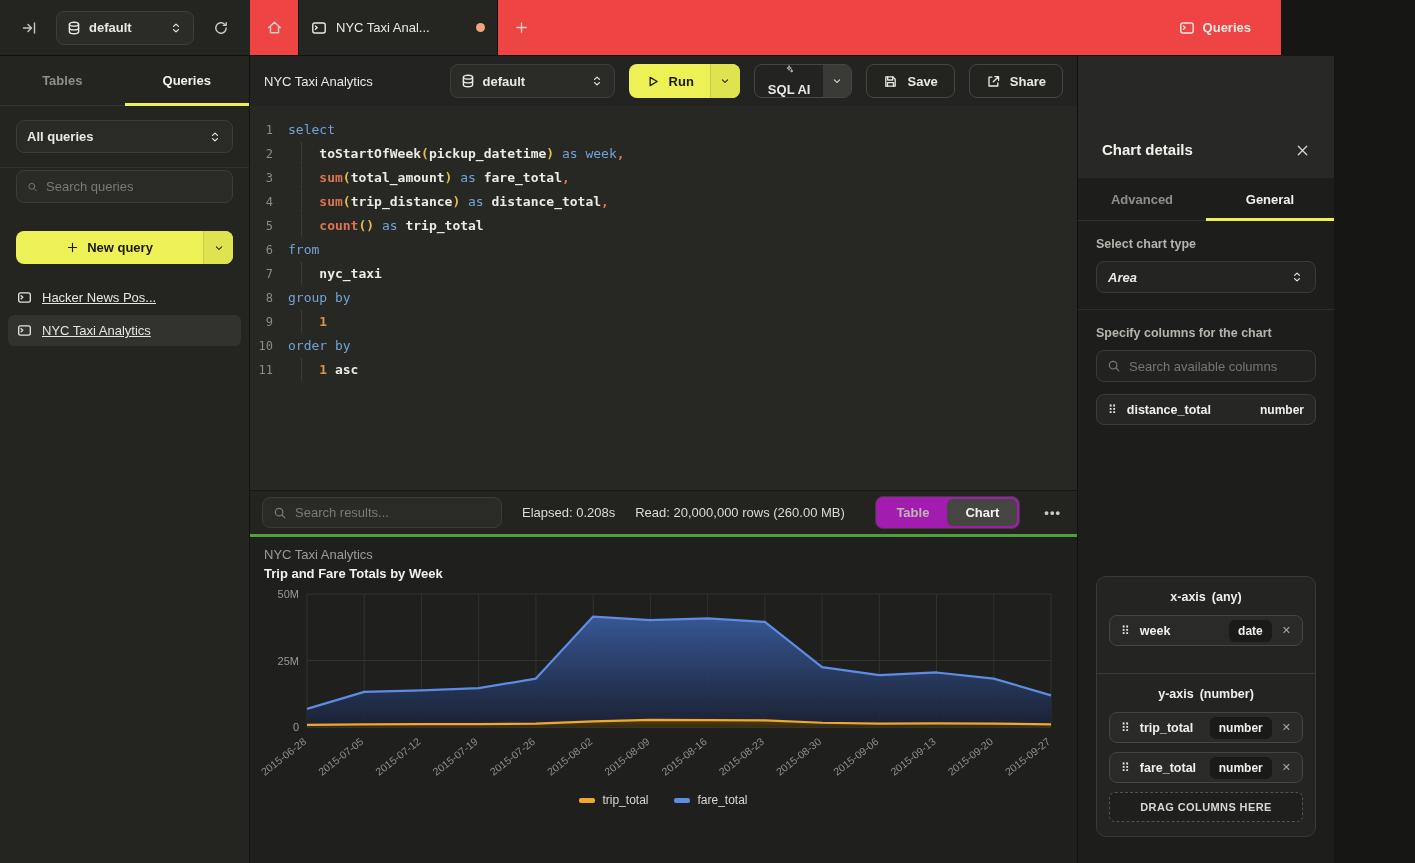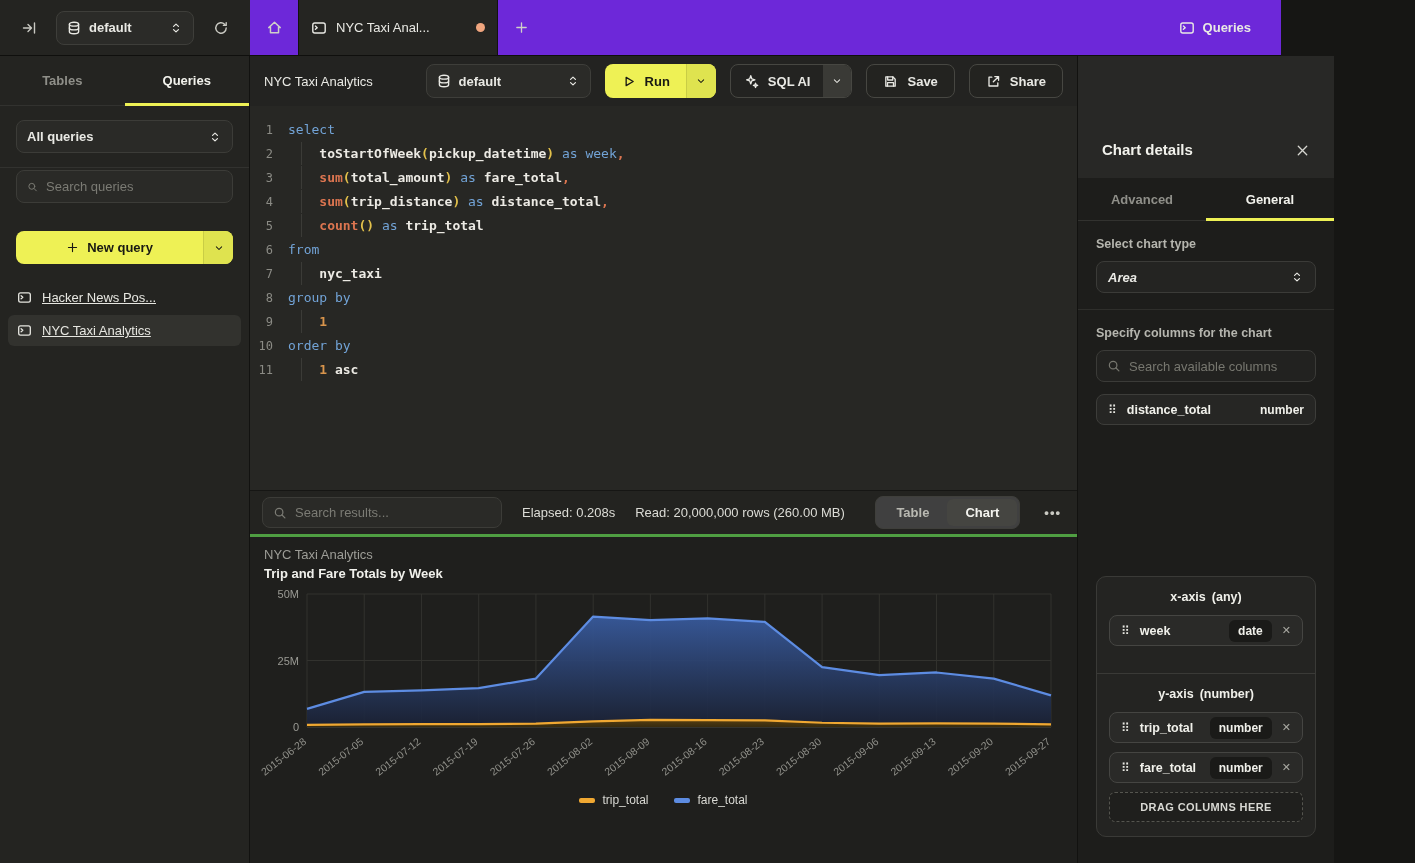--- a/index.html
+++ b/index.html
@@ -7,21 +7,21 @@
     font-family:"Liberation Sans", sans-serif; color:#e9e9e4; font-size:13px; }
   .app { width:1281px; height:863px; display:flex; flex-direction:column; }
   svg.ic { display:block; stroke:currentColor; fill:none; stroke-width:1.4; stroke-linecap:round; stroke-linejoin:round; }
 
   
   .topbar { height:56px; display:flex; align-items:stretch; border-bottom:1px solid #0f0f0d; }
   .tb-left { width:250px; background:#242421; display:flex; align-items:center; gap:12px; padding:0 14px; }
   .icon-btn { width:30px; height:30px; display:flex; align-items:center; justify-content:center; color:#c9c9c2; border-radius:6px; cursor:pointer; flex:none; }
   .db-select { flex:1; height:34px; background:#2b2b28; border:1px solid #3e3e3a; border-radius:8px; display:flex; align-items:center; gap:8px; padding:0 10px; color:#ececе7; cursor:pointer; }
   .db-select .lbl { flex:1; font-weight:600; color:#ededе8; }
-  .tab-strip { flex:1; background:#6d28d9; display:flex; align-items:stretch; }
+  .tab-strip { flex:1; background:#ef4444; display:flex; align-items:stretch; }
   .home-btn { width:48px; display:flex; align-items:center; justify-content:center; color:#cfcfc8; cursor:pointer; }
   .tab { width:200px; background:#252522; display:flex; align-items:center; gap:9px; padding:0 12px; border-left:1px solid #121210; border-right:1px solid #121210; cursor:pointer; }
   .tab .t-label { flex:1; color:#ececе6; white-space:nowrap; overflow:hidden; }
   .dot { width:9px; height:9px; border-radius:50%; background:#f0a57e; flex:none; }
   .plus-btn { width:46px; display:flex; align-items:center; justify-content:center; color:#cfcfc8; cursor:pointer; }
   .tb-right { display:flex; align-items:center; margin-left:auto; padding-right:20px; }
   .queries-btn { display:flex; align-items:center; gap:8px; color:#ececе6; font-weight:600; padding:6px 10px; border-radius:6px; cursor:pointer; }
 
   
   .cols { flex:1; display:flex; min-height:0; }
@@ -51,21 +51,21 @@
   .main { width:828px; display:flex; flex-direction:column; background:#232321; }
   .main-header { height:50px; display:flex; align-items:center; padding:0 14px; gap:14px; }
   .mh-title { color:#ececе6; }
   .mh-actions { margin-left:auto; display:flex; align-items:center; gap:14px; }
   .btn { height:34px; border:1px solid #474742; border-radius:8px; display:flex; align-items:center; gap:9px; padding:0 16px; font-weight:600; color:#ececе6; cursor:pointer; background:#232320; }
   .split { display:flex; align-items:stretch; height:34px; border-radius:8px; overflow:hidden; cursor:pointer; }
   .run { background:#eef155; color:#191913; }
   .run .sp-main { display:flex; align-items:center; gap:9px; padding:0 16px; font-weight:700; }
   .run .sp-chev { width:30px; display:flex; align-items:center; justify-content:center; background:#dfe34f; border-left:1px solid #c9cd45; }
   .sqlai { border:1px solid #474742; color:#ececе6; }
-  .sqlai .sp-main { display:flex; align-items:center; gap:9px; padding:0 13px; font-weight:600; }
+  .sqlai .sp-main { display:flex; align-items:center; gap:9px; padding:0 13px; font-weight:600;flex-direction:column; }
   .sqlai .sp-chev { width:28px; display:flex; align-items:center; justify-content:center; background:#3a3a36; }
   .db-select.small { width:165px; flex:none; height:34px; }
 
   
   .editor { height:384px; background:#272724; padding-top:12px; font-family:"DejaVu Sans Mono", monospace; font-size:13px; overflow:hidden; }
   .code-line { display:flex; height:24px; line-height:24px; }
   .code-line .ln { width:38px; padding-right:15px; text-align:right; color:#8b8b85; font-size:12px; flex:none; }
   .code-line .code { white-space:pre; }
   .tk-kw { color:#72a3d6; }
   .tk-id { color:#eceae4; font-weight:700; }
@@ -73,21 +73,21 @@
   .tk-pr { color:#e3c14b; font-weight:700; }
   .tk-pu { color:#dc7550; font-weight:700; }
   .tk-nu { color:#d9954c; font-weight:700; }
   .tk-ind { position:relative; }
   .tk-ind::after { content:""; position:absolute; left:1.7ch; top:-4px; bottom:-4px; width:1px; background:#3b3b37; }
 
   
   .results-bar { height:44px; background:#232320; border-top:1px solid #161614; display:flex; align-items:center; padding:0 12px; gap:20px; }
   .results-bar .search-box { width:240px; height:31px; background:#2a2a27; }
   .meta { color:#dcdcd6; white-space:nowrap; }
-  .view-toggle { margin-left:auto; height:33px; background:#404040; border:1px solid #3f3f3b; border-radius:8px; display:flex; padding:2px; }
+  .view-toggle { margin-left:auto; height:33px; background:#a21caf; border:1px solid #3f3f3b; border-radius:8px; display:flex; padding:2px; }
   .vt-seg { padding:0 18px; display:flex; align-items:center; border-radius:6px; color:#b9b9b2; font-weight:600; cursor:pointer; }
   .vt-seg.active { background:#454541; color:#f4f4ef; }
   .more-btn { color:#c9c9c2; font-weight:700; letter-spacing:1px; padding:0 4px; cursor:pointer; }
   .green-bar { height:3px; background:#4f9e42; }
 
   
   .chart-panel { flex:1; background:#1f1f1d; padding:10px 2px 0 2px; overflow:hidden; }
   .chart-head { padding-left:12px; }
   .c-title { color:#9d9d97; font-size:13px; margin-bottom:4px; }
   .c-sub { color:#f1f1ec; font-weight:700; font-size:13px; }

